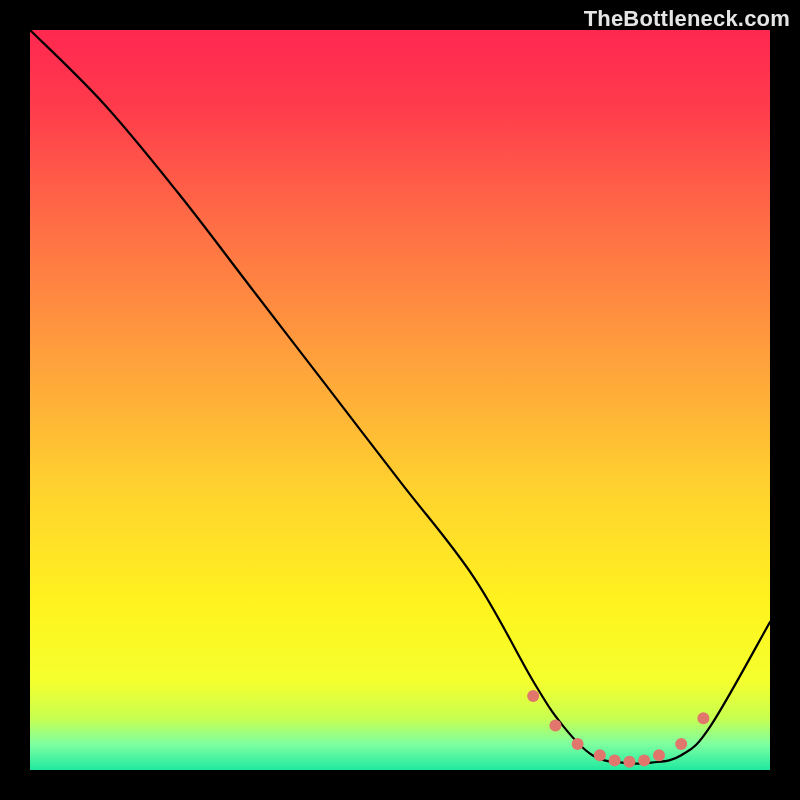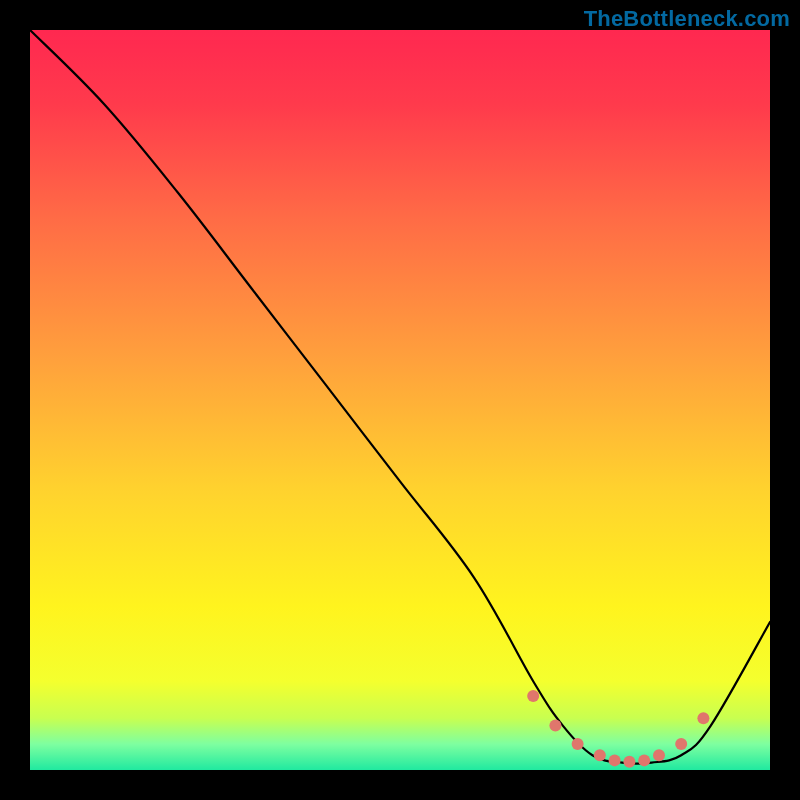--- a/index.html
+++ b/index.html
@@ -18,21 +18,21 @@
     height: 740px;
     background: #000;
   }
   .watermark {
     position: absolute;
     top: 6px;
     right: 10px;
     font-family: Arial, Helvetica, sans-serif;
     font-size: 22px;
     font-weight: 600;
-    color: #0369a1;
+    color: #e5e5e5;
     letter-spacing: 0.2px;
   }
   svg {
     position: absolute;
     left: 30px;
     top: 30px;
   }
 </style>
 </head>
 <body>

